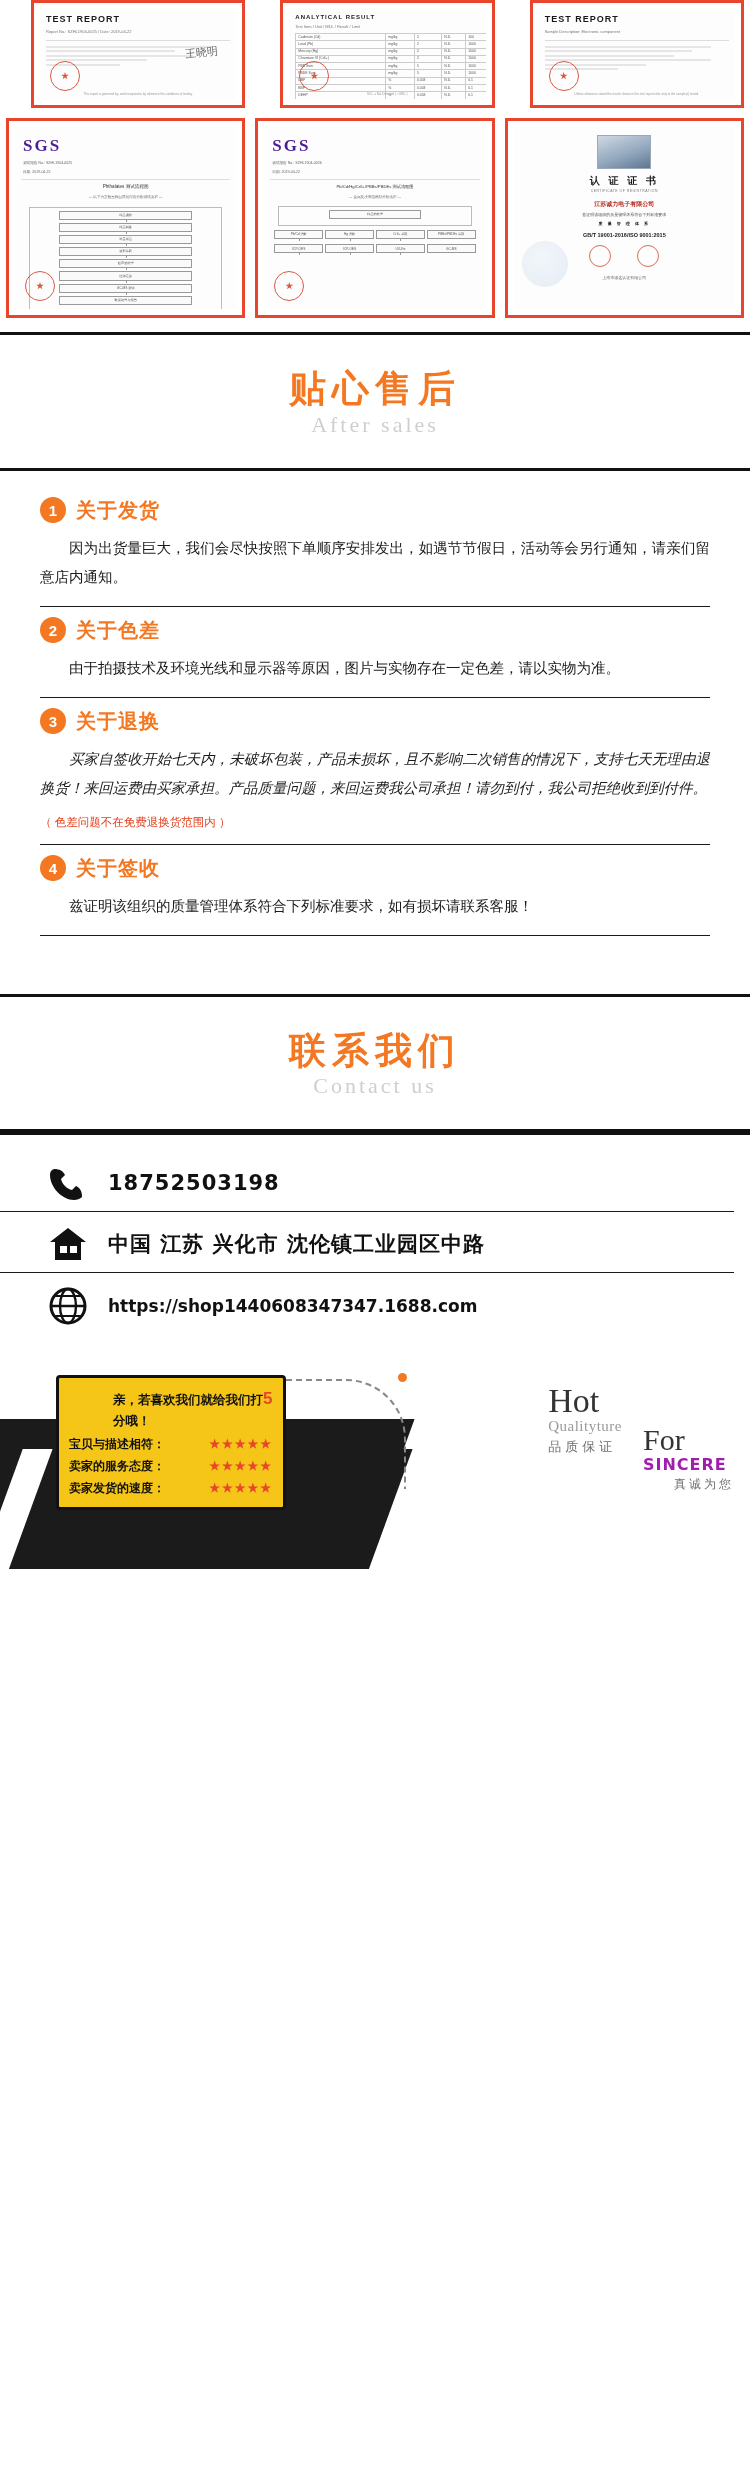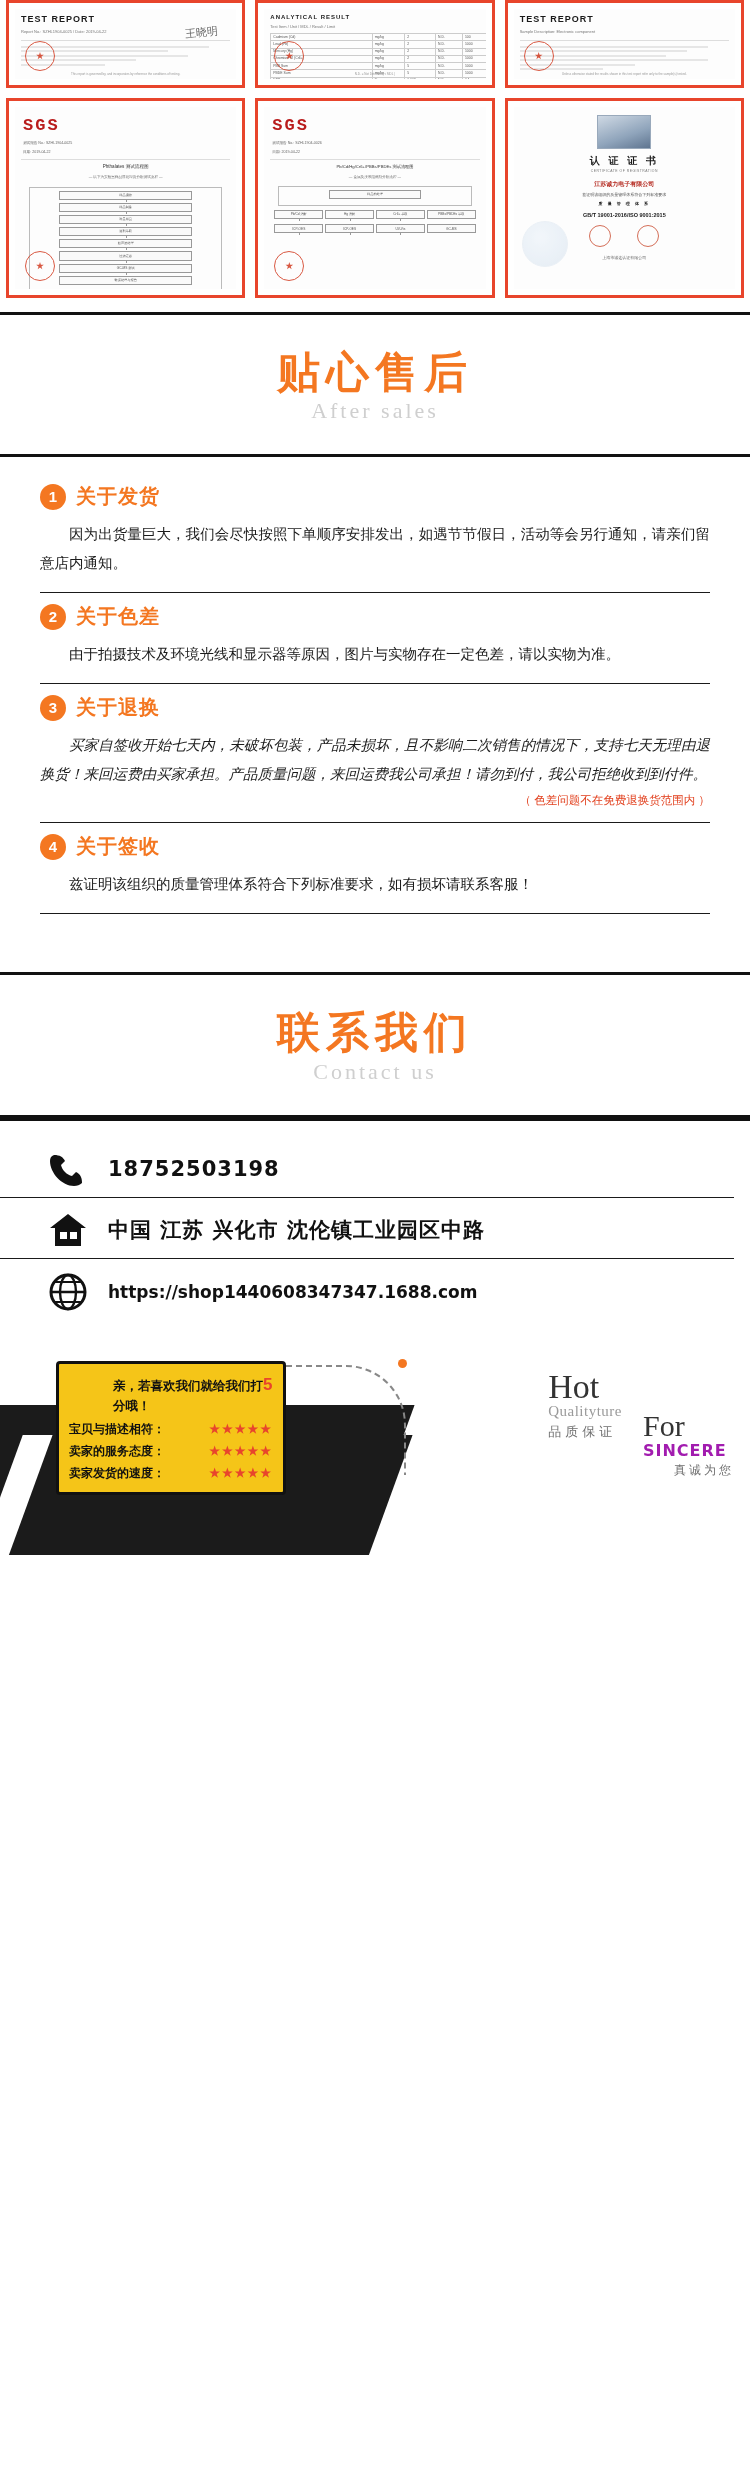--- a/index.html
+++ b/index.html
@@ -20,21 +20,21 @@
     padding: 0 6px 14px 6px;
   }
   .cert-card {
     border: 3px solid #e8452c;
     background: #fff;
     height: 200px;
     position: relative;
     overflow: hidden;
     padding: 6px;
   }
-  .cert-card.short { height: 88px; }
+  .cert-card.short { height: 108px; margin-left: 25px; }
   .cert-inner {
     position: absolute;
     inset: 6px;
     background: #fdfdfd;
     font-size: 3.2px;
     line-height: 1.5;
     color: #666;
     overflow: hidden;
   }
   .cert-head {
@@ -108,23 +108,23 @@
     color: #555;
     white-space: nowrap;
     overflow: hidden;
   }
   .mini-table td.lbl { width: 46%; }
   
   .sgs-logo {
     font-size: 17px;
     font-weight: bold;
     letter-spacing: 2px;
-    color: #b91c1c;
+    color: #4c1d95;
     padding: 6px 8px 0 8px;
-    font-family: Liberation Mono, monospace;
+    font-family: Liberation Serif, serif;
   }
   .sgs-meta { font-size: 3.6px; color: #666; padding: 2px 8px; }
   .flowbox {
     margin: 4px 14px;
     border: .5px solid #bbb;
     padding: 3px;
   }
   .flownode {
     border: .5px solid #999;
     font-size: 3.2px;
@@ -188,21 +188,21 @@
   
   .band {
     border-top: 3px solid #111;
     border-bottom: 3px solid #111;
     padding: 34px 0 30px 0;
     text-align: center;
     position: relative;
     background: #fff;
   }
   .band-title {
-    font-size: 43px;
+    font-size: 37px;
     font-weight: bold;
     color: #f47721;
     letter-spacing: 6px;
     font-family: "DejaVu Sans", sans-serif;
     line-height: 1.1;
   }
   .band-sub {
     font-size: 22px;
     color: #cfcfcf;
     letter-spacing: 3px;
@@ -246,23 +246,22 @@
     font-size: 14.5px;
     line-height: 2;
     color: #1b1b1b;
     text-indent: 2em;
     text-align: justify;
   }
   .qa-body.ital { font-style: italic; }
   .qa-note {
     font-size: 11.5px;
     color: #e2401e;
-    margin-top: 4px;
+    margin-top: 12px;
     text-indent: 0;
-    text-align: right;
   }
   .qa-rule { border: none; border-top: 1px solid #1a1a1a; margin: 14px 0 0 0; }
 
   
   .contact { padding: 16px 16px 4px 0; border-top: 3px solid #111; }
   .contact-row {
     display: flex;
     align-items: center;
     gap: 18px;
     padding: 14px 46px 10px 46px;

